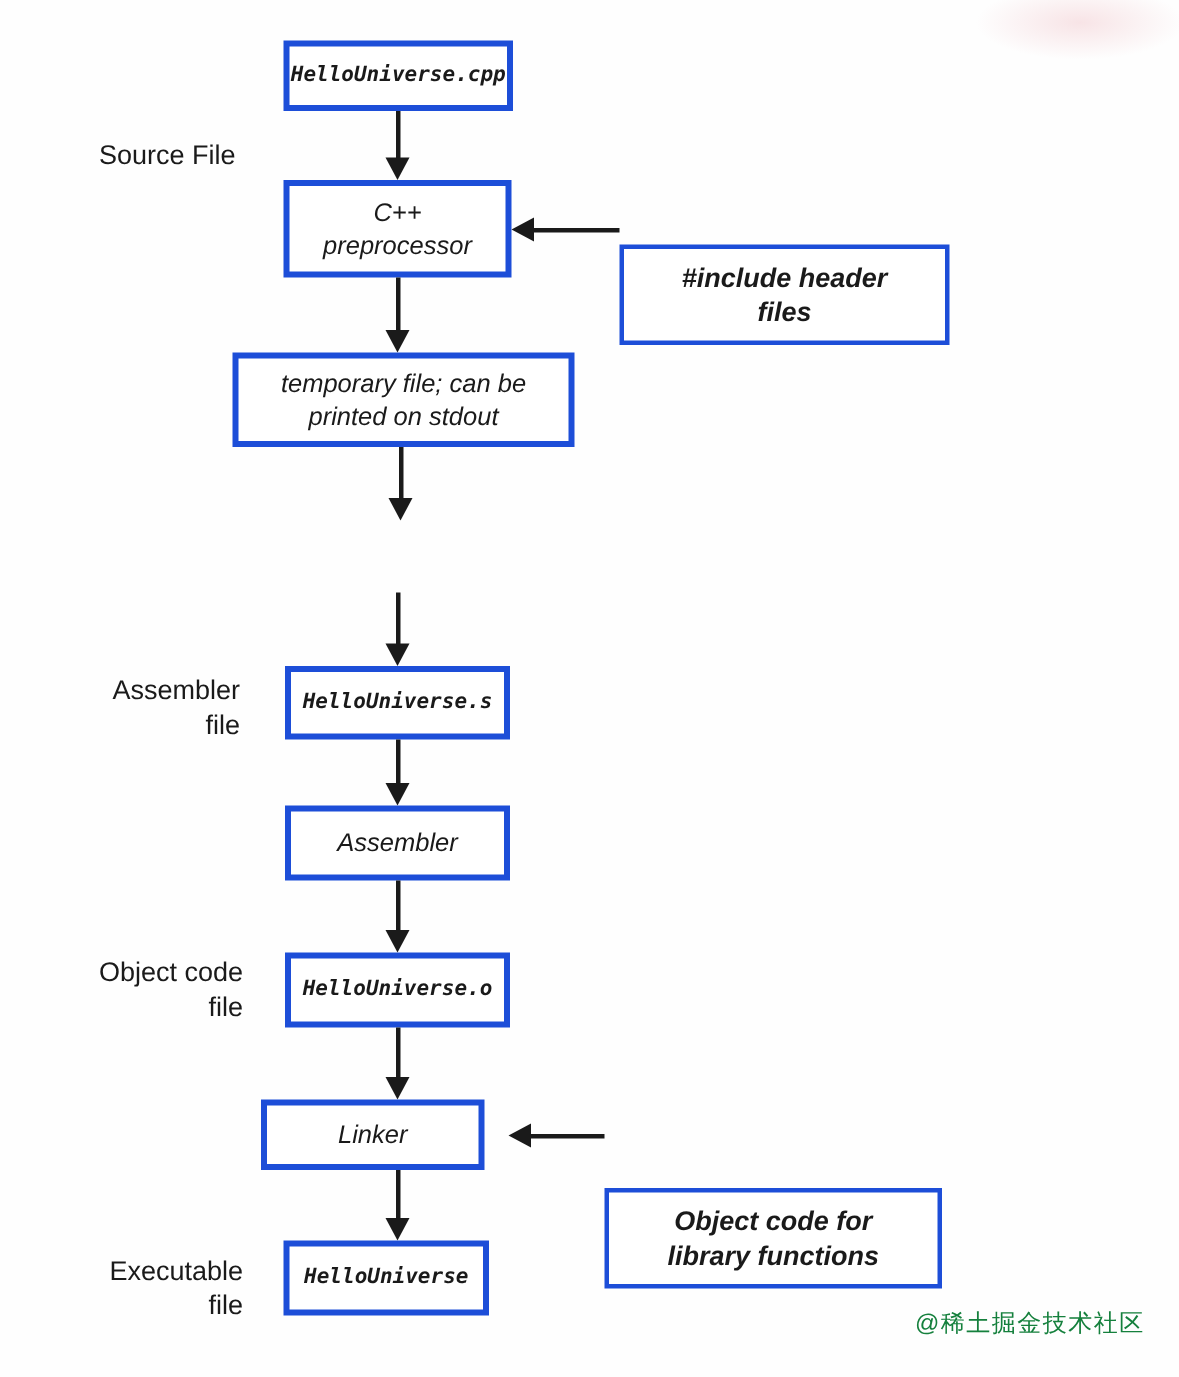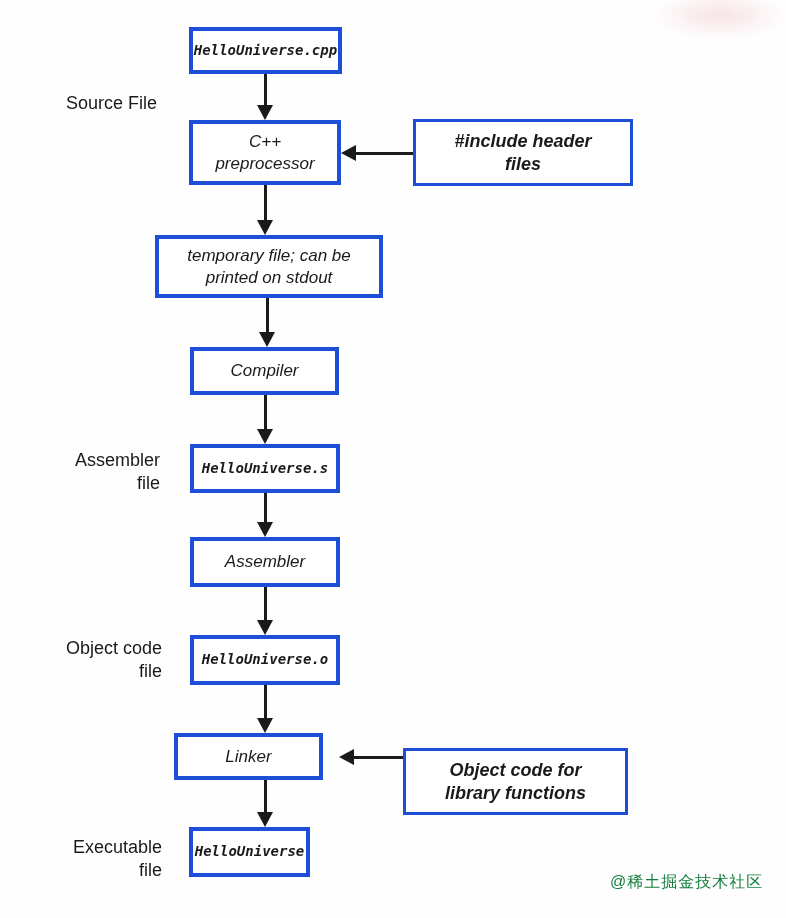--- a/index.html
+++ b/index.html
@@ -42,20 +42,21 @@
   }
   .node.mono {
     font-family: "DejaVu Sans Mono", monospace;
     font-weight: bold;
     font-size: 14px;
   }
   .node.bold {
     font-weight: bold;
     font-size: 18px;
     border-width: 3px;
+    margin-top: 44px;
   }
   .side-label {
     position: absolute;
     color: #1a1a1a;
     font-weight: normal;
     font-size: 18px;
     line-height: 1.3;
     text-align: right;
     white-space: pre-line;
   }
@@ -119,21 +120,21 @@
   #box-cpp          { left: 189px; top: 27px;  width: 153px; height: 47px; }
   #box-preprocessor { left: 189px; top: 120px; width: 152px; height: 65px; }
   #box-include      { left: 413px; top: 119px; width: 220px; height: 67px; }
   #box-temp         { left: 155px; top: 235px; width: 228px; height: 63px; }
   #box-compiler     { left: 190px; top: 347px; width: 149px; height: 48px; }
   #box-asm-file     { left: 190px; top: 444px; width: 150px; height: 49px; }
   #box-assembler    { left: 190px; top: 537px; width: 150px; height: 50px; }
   #box-obj-file     { left: 190px; top: 635px; width: 150px; height: 50px; }
   #box-linker       { left: 174px; top: 733px; width: 149px; height: 47px; }
   #box-libobj       { left: 403px; top: 748px; width: 225px; height: 67px; }
-  #box-exe          { left: 189px; top: 827px; width: 121px; height: 50px; }
+  #box-exe          { left: 189px; top: 827px; width: 137px; height: 50px; }
 
   #label-source     { left: 12px; top: 92px;  width: 145px; }
   #label-asm        { left: 15px; top: 449px; width: 145px; }
   #label-obj        { left: 12px; top: 637px; width: 150px; }
   #label-exe        { left: 12px; top: 836px; width: 150px; }
 
   #arrow-1 { left: 256px; top: 74px;  height: 46px; }
   #arrow-2 { left: 256px; top: 185px; height: 50px; }
   #arrow-3 { left: 258px; top: 298px; height: 49px; }
   #arrow-4 { left: 256px; top: 395px; height: 49px; }
@@ -155,21 +156,20 @@
 
   <div class="node" id="box-preprocessor">C++
 preprocessor</div>
 
   <div class="node bold" id="box-include">#include header
 files</div>
 
   <div class="node" id="box-temp">temporary file; can be
 printed on stdout</div>
 
-  <div class="node" id="box-compiler">Compiler</div>
 
   <div class="node mono" id="box-asm-file">HelloUniverse.s</div>
 
   <div class="node" id="box-assembler">Assembler</div>
 
   <div class="node mono" id="box-obj-file">HelloUniverse.o</div>
 
   <div class="node" id="box-linker">Linker</div>
 
   <div class="node bold" id="box-libobj">Object code for

